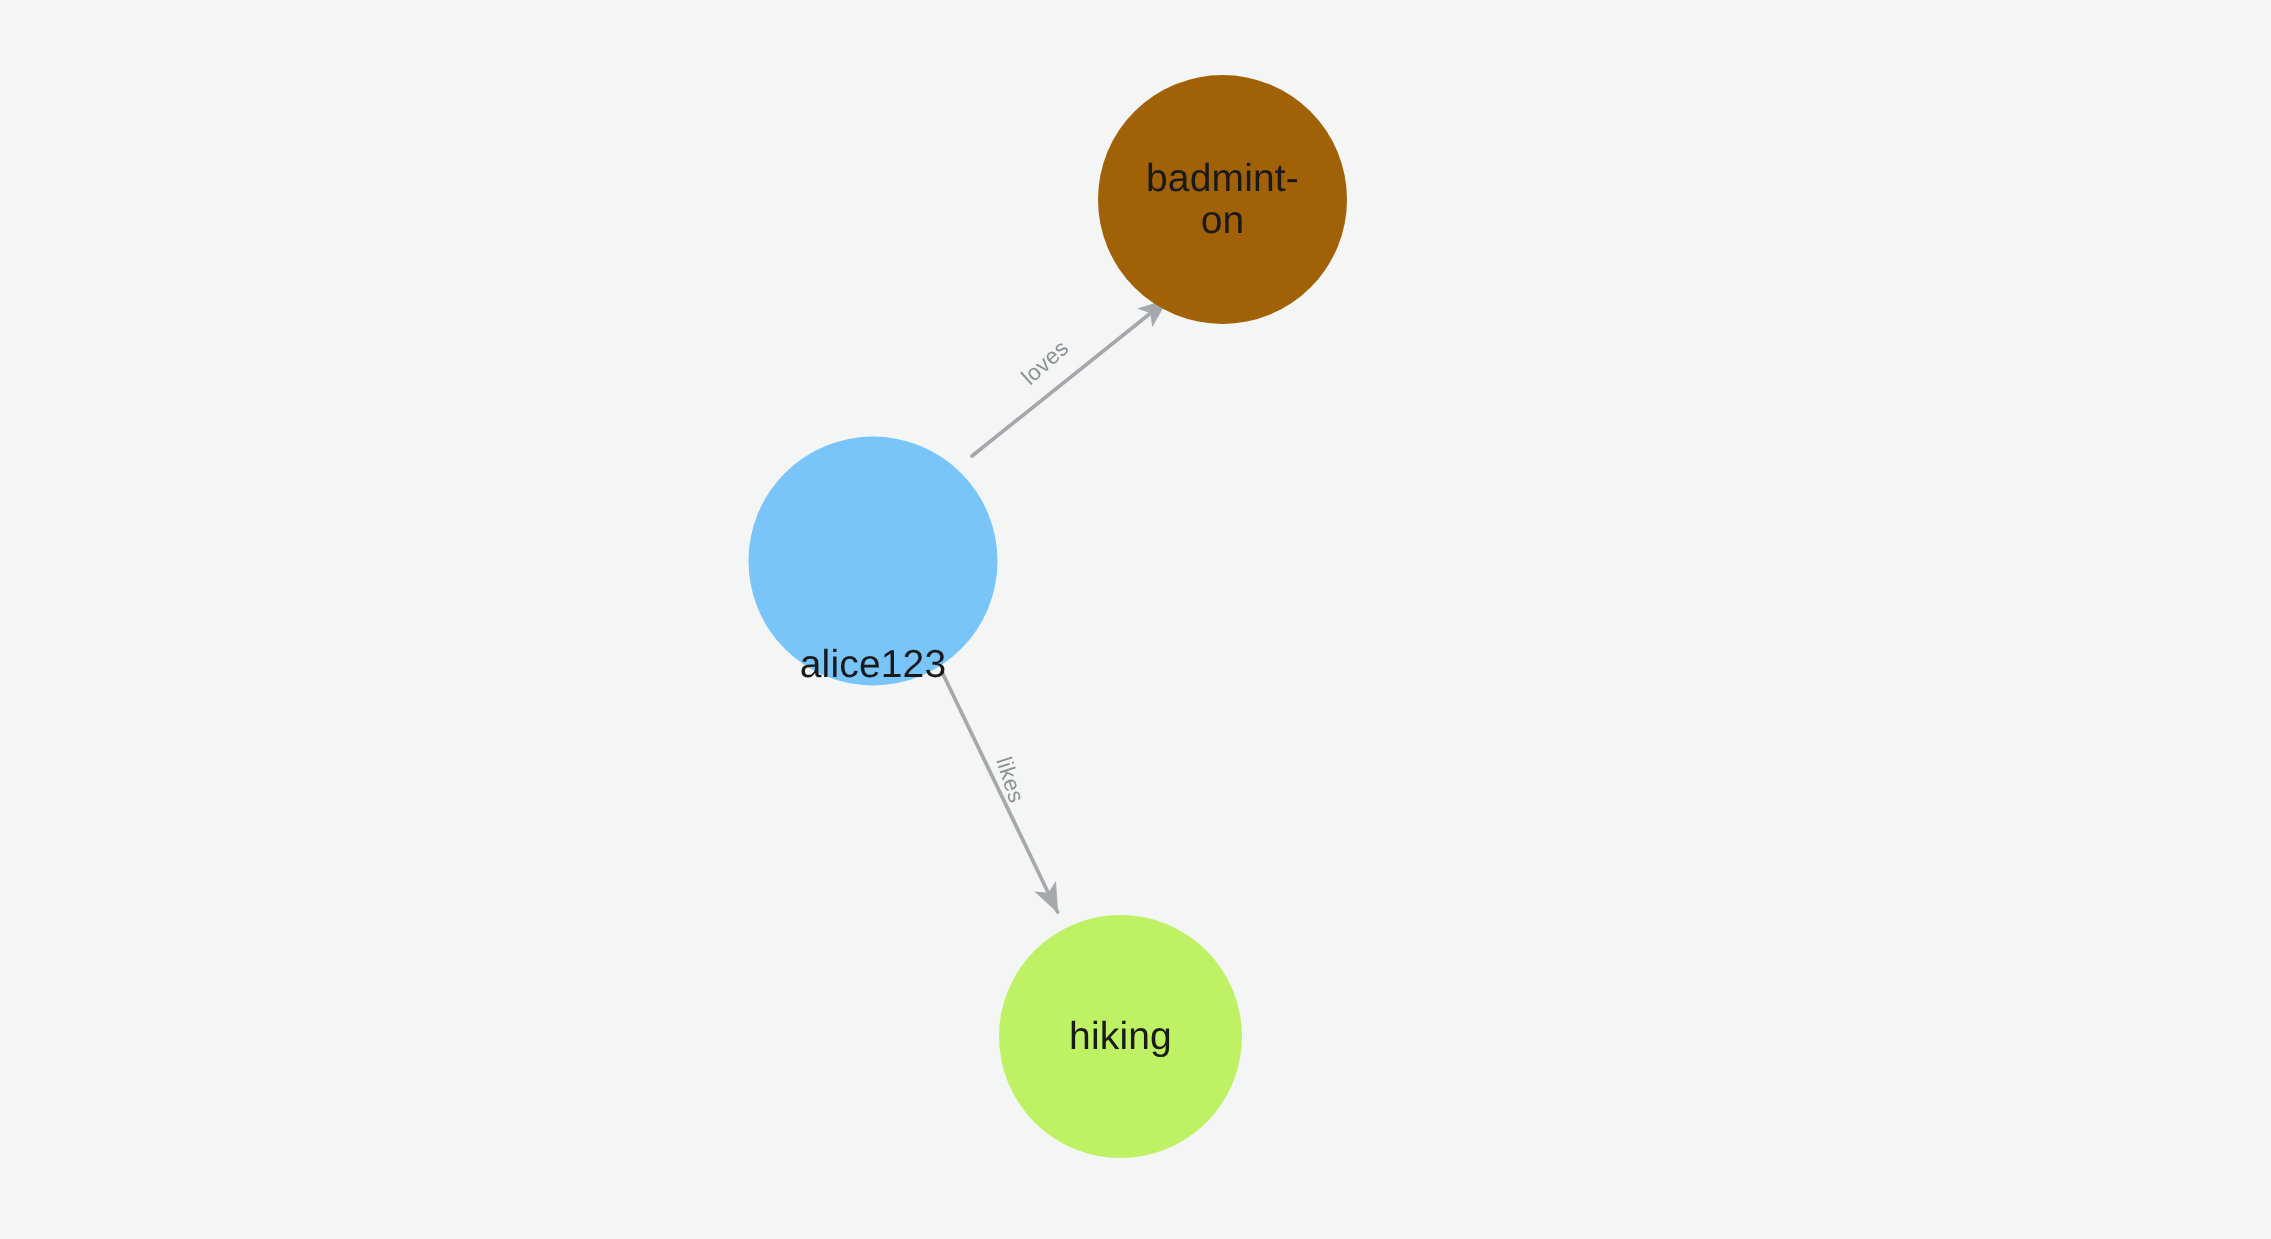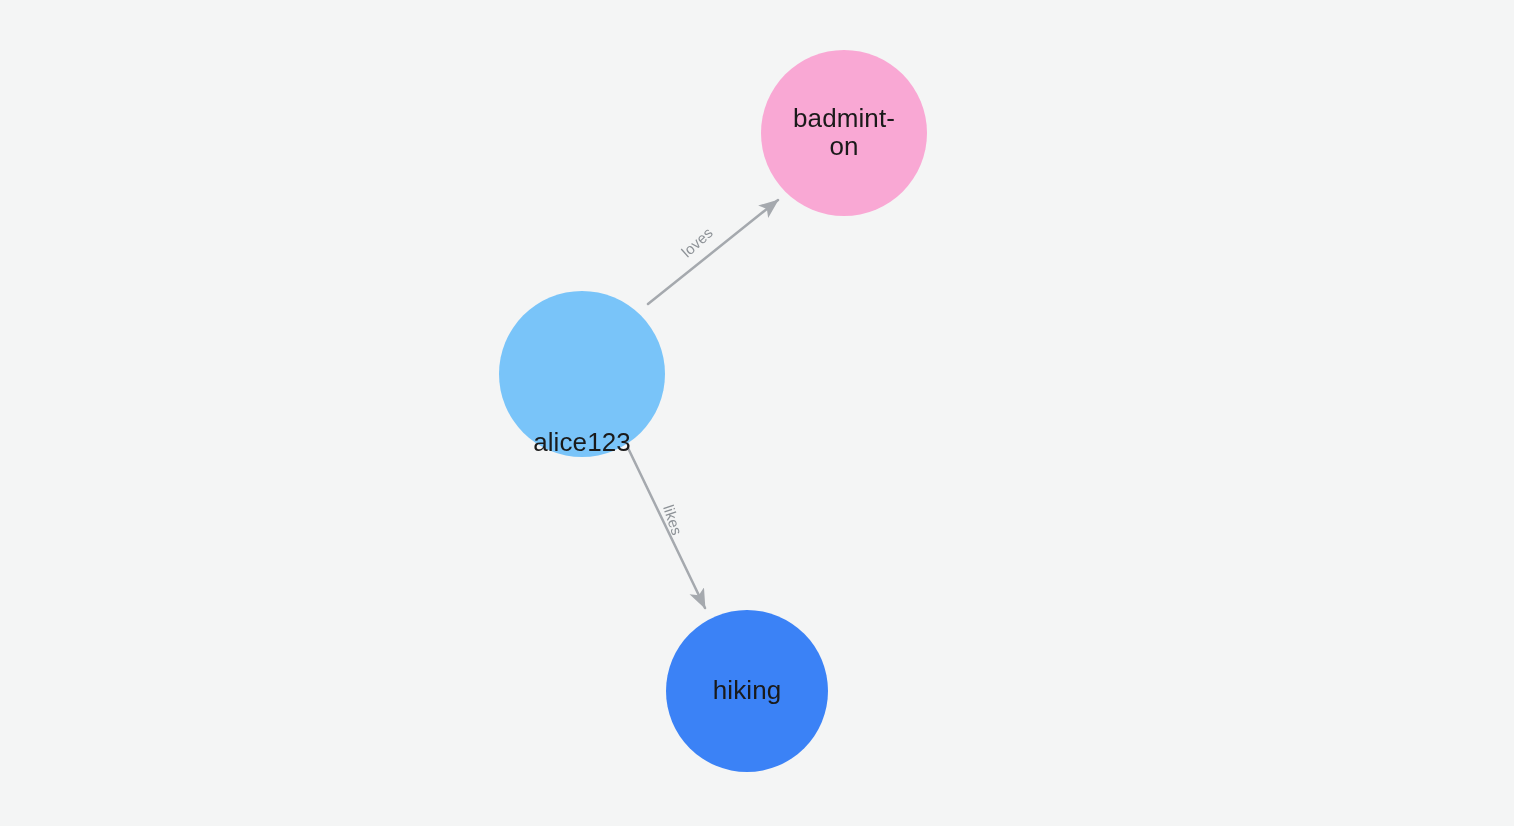--- a/index.html
+++ b/index.html
@@ -68,25 +68,25 @@
     </defs>
 
     <line class="graph-edge" stroke="#a5a9ae" stroke-width="2.5" stroke-linecap="round" marker-end="url(#arrowhead)" x1="648" y1="304" x2="778" y2="200"></line>
     <line class="graph-edge" stroke="#a5a9ae" stroke-width="2.5" stroke-linecap="round" marker-end="url(#arrowhead)" x1="628" y1="448" x2="705" y2="608"></line>
   </svg>
 
   <div class="graph-node" style="left: 499px; top: 291px; width: 166px; height: 166px; background: rgb(121, 196, 249); align-items: flex-end;">
     <span class="node-label">alice123</span>
   </div>
 
-  <div class="graph-node" style="left: 761px; top: 50px; width: 166px; height: 166px; background: #f9a8d4;">
+  <div class="graph-node" style="left: 732px; top: 50px; width: 166px; height: 166px; background: #a16207;">
     <span class="node-label">badmint-
 on</span>
   </div>
 
-  <div class="graph-node" style="left: 666px; top: 610px; width: 162px; height: 162px; background: #3b82f6;">
+  <div class="graph-node" style="left: 666px; top: 610px; width: 162px; height: 162px; background: #bef264;">
     <span class="node-label">hiking</span>
   </div>
 
   <span class="edge-label" style="color: rgb(140, 145, 150); left: 697px; top: 242px; transform: translate(-50%, -50%) rotate(-42deg);">loves</span>
   <span class="edge-label" style="color: rgb(140, 145, 150); left: 673px; top: 520px; transform: translate(-50%, -50%) rotate(72deg);">likes</span>
 
 </div>
 
 </body></html>

